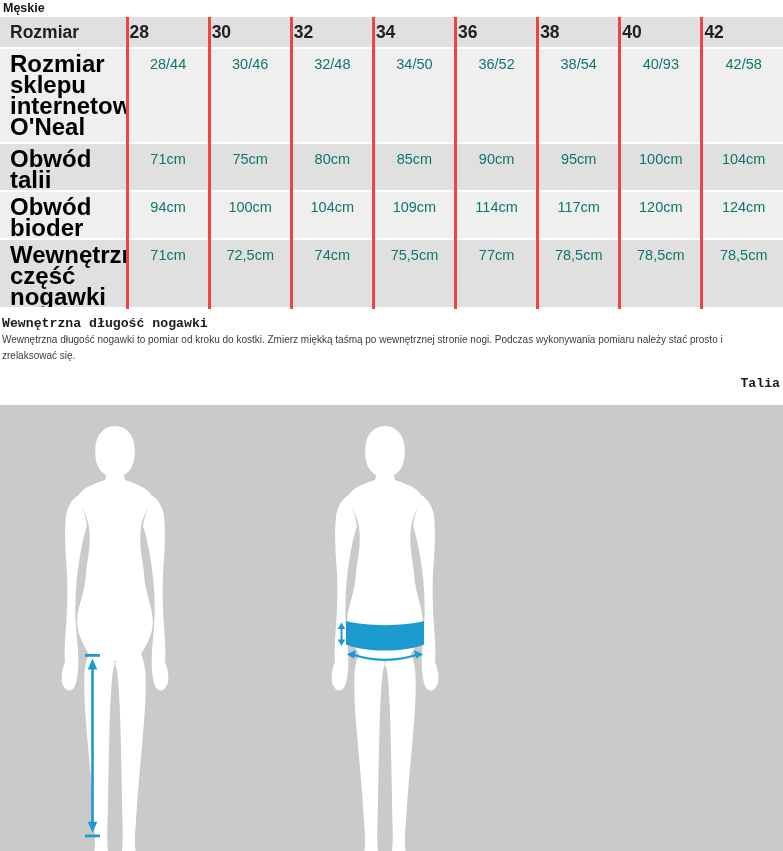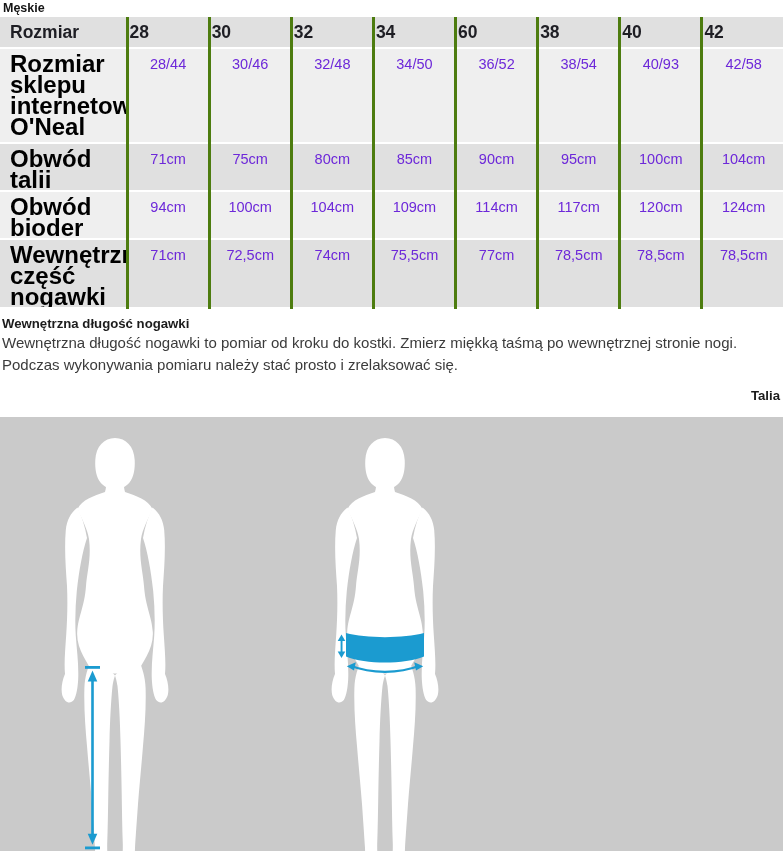--- a/index.html
+++ b/index.html
@@ -5,45 +5,45 @@
   html,body{margin:0;padding:0;background:#fff;}
   #app{
     position:relative;width:783px;height:851px;overflow:hidden;background:#fff;
     font-family:"Liberation Sans","DejaVu Sans",sans-serif;color:#1e1e1e;
   }
   
   .toplabel{margin:1px 0 2px 3px;font-size:12.5px;font-weight:bold;color:#141414;}
   
   table.size-table{border-collapse:collapse;table-layout:fixed;width:784px;}
   .size-table th,.size-table td{
-    border-right:3px solid #4d7c0f;border-bottom:2px solid #fff;
+    border-right:3px solid #ef4444;border-bottom:2px solid #fff;
     box-sizing:border-box;overflow:hidden;
   }
   .size-table th:last-child,.size-table td:last-child{border-right:none;}
   .size-table thead tr{background:#e0e0e0;height:31px;}
   .size-table thead th{font-size:17.5px;font-weight:bold;color:#1e1e24;vertical-align:middle;text-align:left;}
   .size-table th.corner{width:127px;text-align:left;padding-left:10px;}
   .size-table tbody tr{height:30px;}
   .size-table tbody tr:nth-child(odd){background:#efefef;}
   .size-table tbody tr:nth-child(even){background:#e0e0e0;}
   .size-table tbody tr:nth-child(1){height:95px;}
   .size-table tbody tr:nth-child(4){height:52px;}
   .size-table tbody th.rowlabel{
     text-align:left;padding:4px 6px 0 10px;font-size:24px;font-weight:bold;
     color:#000000;line-height:21px;vertical-align:top;
   }
   .size-table tbody td{
-    text-align:center;font-size:14.5px;color:#6d28d9;vertical-align:top;padding-top:7px;
+    text-align:center;font-size:14.5px;color:#0f766e;vertical-align:top;padding-top:7px;
   }
   
   .section{margin-left:2px;width:778px;}
   .section.s1{margin-top:7px;}
   .section.s2{margin-top:12px;text-align:right;}
-  .section h3{margin:0;font-size:13.2px;line-height:16px;font-weight:bold;color:#1c1c1c;}
-  .section p{margin:0;font-size:15px;line-height:22px;color:#3b3b3b;}
+  .section h3{margin:0;font-size:13.2px;line-height:16px;font-weight:bold;color:#1c1c1c;font-family:Liberation Mono, monospace;}
+  .section p{margin:0;font-size:10px;line-height:16px;color:#3b3b3b;}
   
   .figure-area{position:relative;margin-top:13px;height:479px;background:#cacaca;}
   .figure-area svg.man{position:absolute;top:19px;width:132px;height:440px;}
   #fig-left{left:49px;}
   #fig-right{left:319px;}
 </style>
 </head>
 <body>
 
 <div id="app">
@@ -51,21 +51,21 @@
   <div class="toplabel">Męskie</div>
 
   <table class="size-table">
     <thead>
       <tr>
         <th class="corner">Rozmiar</th>
       <th>28</th>
           <th>30</th>
           <th>32</th>
           <th>34</th>
-          <th>60</th>
+          <th>36</th>
           <th>38</th>
           <th>40</th>
           <th>42</th>
         </tr>
     </thead>
     <tbody>
         <tr>
           <th class="rowlabel">Rozmiar sklepu internetowego O'Neal</th>
           <td>28/44</td>
           <td>30/46</td>

